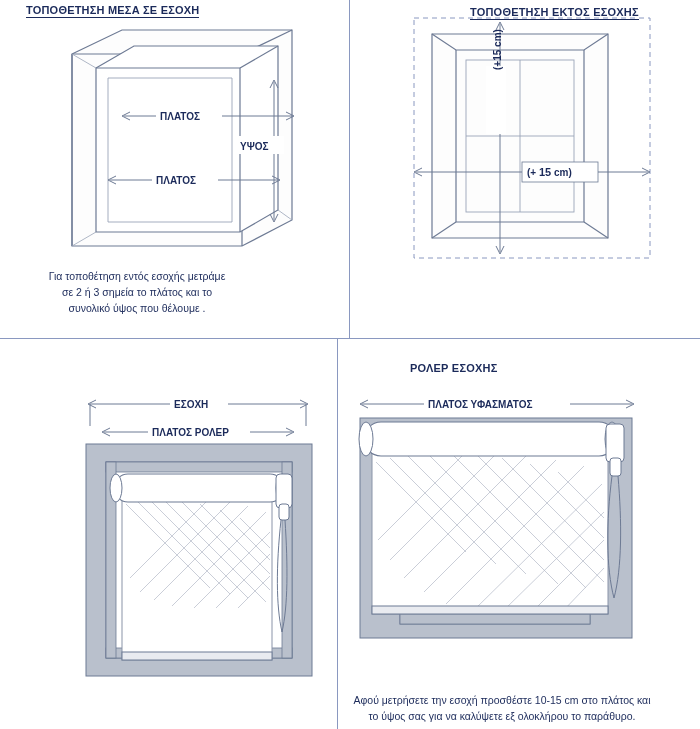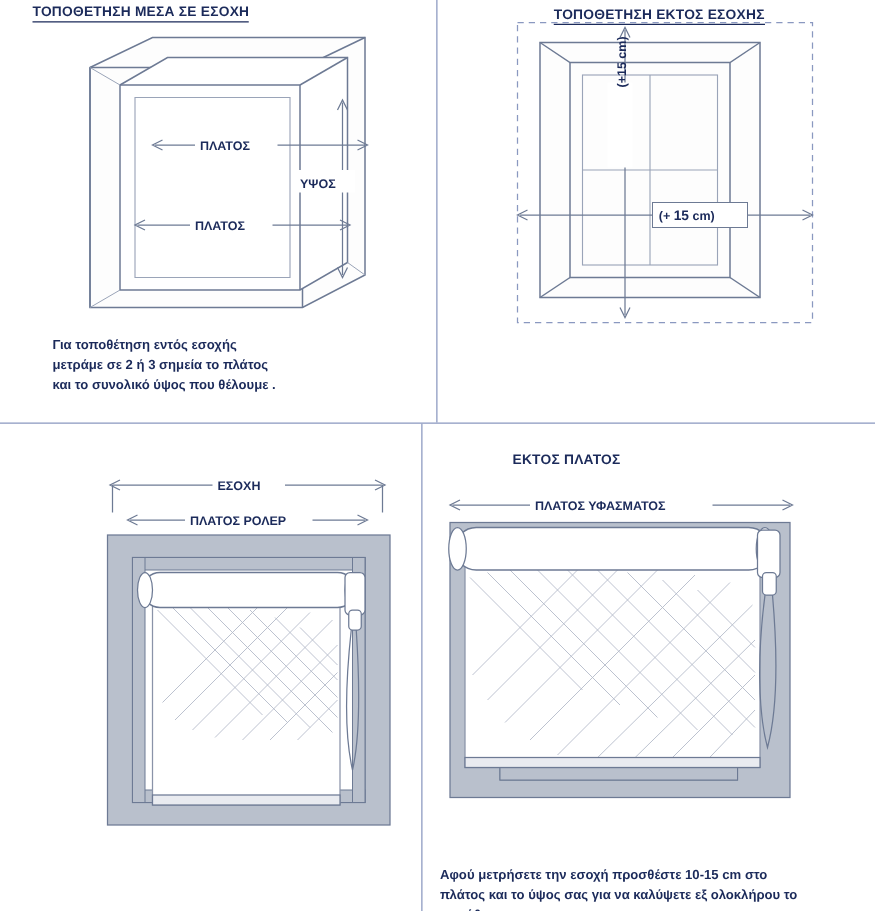--- a/index.html
+++ b/index.html
@@ -26,27 +26,27 @@
 
   
   .heading{
     position:absolute;
     font-size:11px;font-weight:bold;color:#1b2a5a;
     letter-spacing:.2px;
   }
   .heading .underline{border-bottom:1.5px solid #1b2a5a;padding-bottom:1px;}
 
   #h-inside{left:26px;top:4px;}
-  #h-outside{left:443px;top:6px;}
+  #h-outside{left:470px;top:6px;}
   #h-esoxi{left:410px;top:362px;}
 
   
   .caption{
     position:absolute;
-    font-size:10.5px;font-weight:bold;line-height:16px;color:#1b2a5a;
+    font-size:10.5px;font-weight:normal;line-height:16px;color:#1b2a5a;text-align:center;
   }
   #cap-left{left:42px;top:268px;width:190px;}
   #cap-right{left:432px;top:278px;width:225px;}
   #cap-bottom{left:352px;top:652px;width:300px;margin-top:40px;}
 
   
   .panel{position:absolute;}
   svg{display:block;overflow:visible;}
   .lbl{
     font-family:"Liberation Sans", sans-serif;
@@ -62,21 +62,21 @@
   <div class="h-divider"></div>
   <div class="v-divider2"></div>
 
   <div class="heading" id="h-inside">
     <span class="underline">ΤΟΠΟΘΕΤΗΣΗ ΜΕΣΑ ΣΕ ΕΣΟΧΗ</span>
   </div>
   <div class="heading" id="h-outside">
     <span class="underline">ΤΟΠΟΘΕΤΗΣΗ ΕΚΤΟΣ ΕΣΟΧΗΣ</span>
   </div>
   <div class="heading" id="h-esoxi">
-    <span>ΕΚΤΟΣ ΠΛΑΤΟΣ</span>
+    <span>ΡΟΛΕΡ ΕΣΟΧΗΣ</span>
   </div>
 
   <div class="panel" style="left:60px;top:24px;">
     <svg width="280" height="240" viewBox="0 0 280 240">
 
       <g fill="none" stroke="#6d7a94" stroke-width="1.2">
         <path d="M12,30 L62,6 L232,6 L232,196 L182,222 L12,222 Z" fill="#fdfdfd"></path>
         <path d="M12,30 L182,30 L182,222"></path>
         <path d="M182,30 L232,6"></path>
         <path d="M12,30 L12,222"></path>
@@ -158,21 +158,21 @@
       </g>
       <g>
         <rect x="122" y="152" width="76" height="20" fill="#ffffff" stroke="#6d7a94" stroke-width="0.8"></rect>
         <text class="lbl" x="127" y="166">
           <tspan>(+ </tspan><tspan style="font-size:11px">15</tspan><tspan> cm)</tspan>
         </text>
       </g>
     </svg>
   </div>
 
-  <div class="panel" style="left:70px;top:370px;">
+  <div class="panel" style="left:70px;top:386px;">
     <svg width="265" height="300" viewBox="0 0 265 300">
 
       <g stroke="#6d7a94" stroke-width="1">
         <line x1="20" y1="18" x2="236" y2="18"></line>
         <polyline points="26,14 18,18 26,22" fill="none"></polyline>
         <polyline points="230,14 238,18 230,22" fill="none"></polyline>
         <line x1="20" y1="18" x2="20" y2="40"></line>
         <line x1="236" y1="18" x2="236" y2="40"></line>
       </g>
       <rect x="100" y="8" width="58" height="18" fill="#ffffff"></rect>

